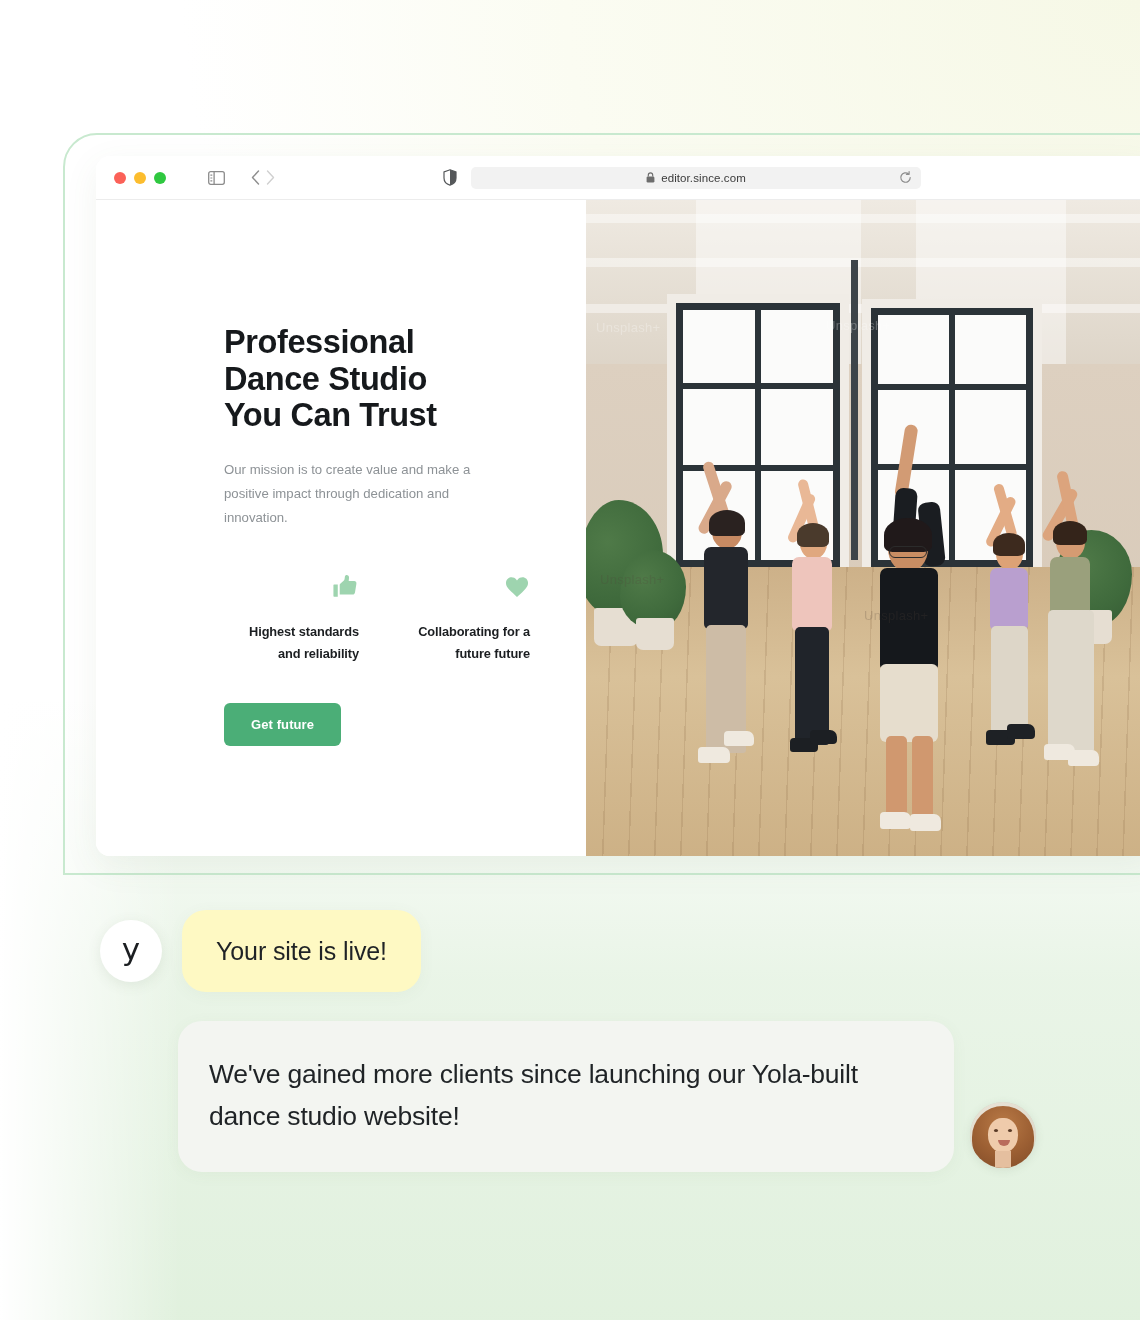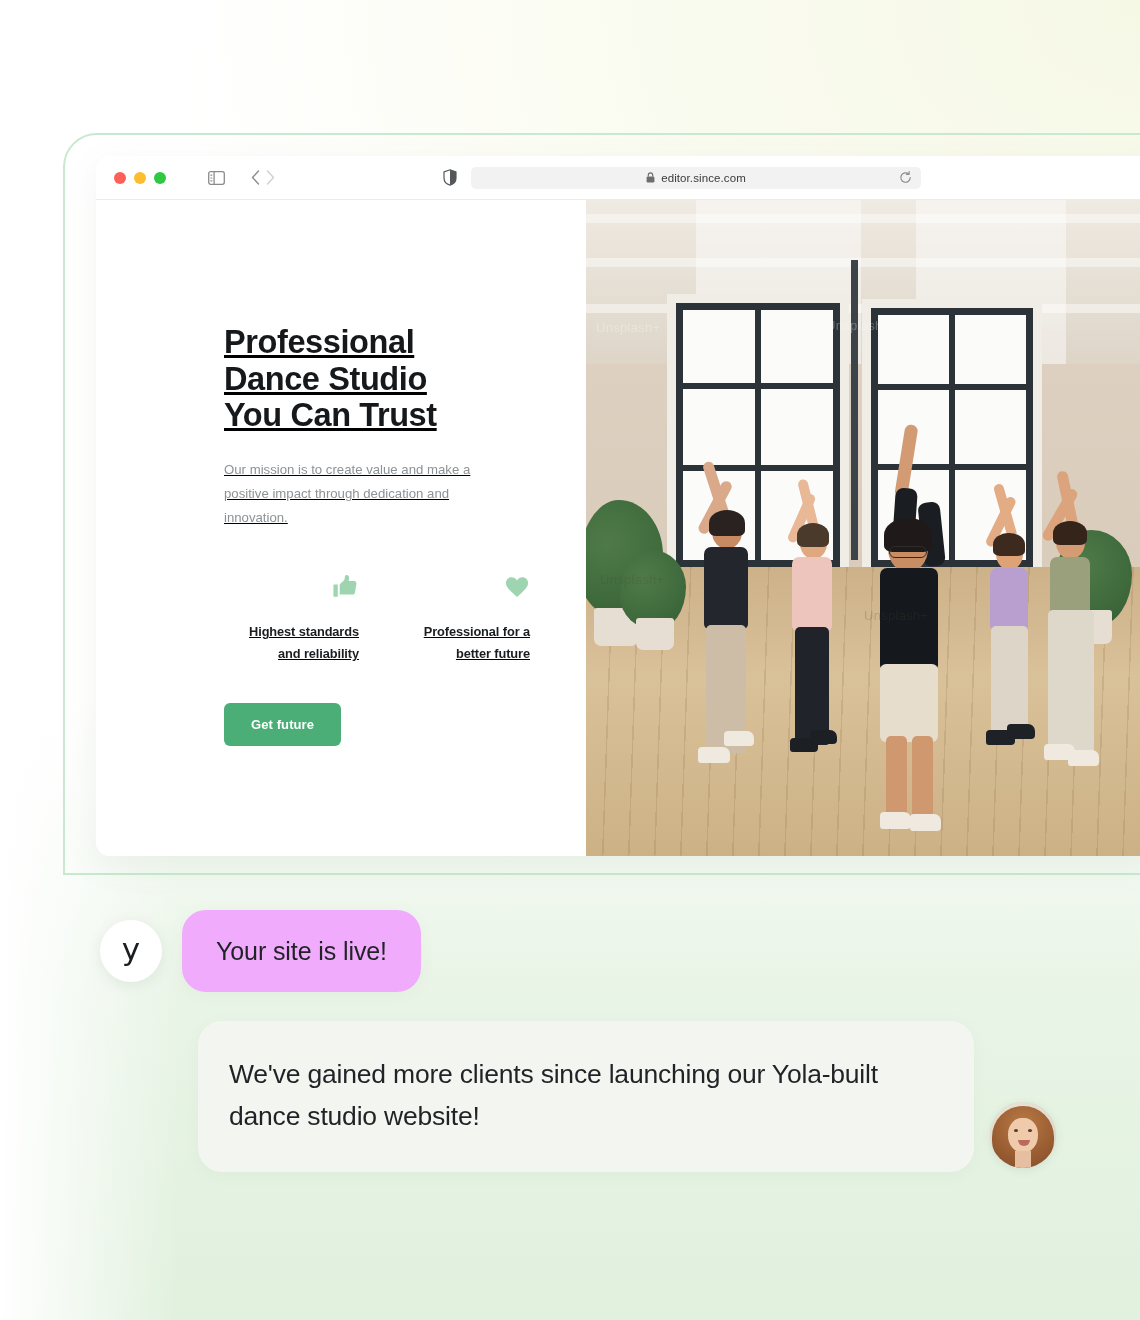--- a/index.html
+++ b/index.html
@@ -122,21 +122,20 @@
     display: flex;
     height: 656px;
     background: #ffffff;
   }
   .hero-left {
     width: 490px;
     flex: 0 0 490px;
     padding: 124px 16px 0 128px;
     box-sizing: border-box;
     background: #fff;
-    text-decoration: underline;
   }
   .hero-title {
     font-size: 32.5px;
     line-height: 1.13;
     font-weight: 700;
     color: #16191c;
     letter-spacing: -0.4px;
     margin: 0 0 24px 0;
     max-width: 300px;
   }
@@ -279,35 +278,35 @@
   }
   .yola-mark {
     font-size: 31px;
     line-height: 1;
     color: #1b1e21;
     font-family: "DejaVu Sans", sans-serif;
     font-weight: 400;
     margin-top: -4px;
   }
   .bubble {
-    background: #f0abfc;
+    background: #fef9c3;
     border-radius: 24px;
     box-shadow: 0 3px 16px rgba(90,110,80,0.05);
   }
   .bubble-1 {
     margin-left: 20px;
     padding: 26px 34px;
     font-size: 25px;
     color: #1f2326;
     line-height: 1.2;
     letter-spacing: -0.1px;
   }
   .chat-row-2 {
     position: absolute;
-    left: 198px;
+    left: 178px;
     top: 121px;
     display: flex;
     align-items: flex-end;
   }
   .bubble-2 {
     width: 776px;
     box-sizing: border-box;
     padding: 33px 31px 34px 31px;
     font-size: 26.5px;
     line-height: 1.58;
@@ -436,21 +435,21 @@
             </svg>
           </span>
           <div class="feature-label">Highest standards and reliability</div>
         </div>
         <div class="feature">
           <span class="feature-icon">
             <svg width="26" height="26" viewBox="0 0 24 24" fill="#9ed4af">
               <path d="M12 21.2l-1.5-1.4C5.1 14.9 1.8 11.9 1.8 8.2 1.8 5.2 4.1 3 7 3c1.7 0 3.3.8 4.3 2.1l.7.9.7-.9C13.7 3.8 15.3 3 17 3c2.9 0 5.2 2.2 5.2 5.2 0 3.7-3.3 6.7-8.7 11.6L12 21.2z"></path>
             </svg>
           </span>
-          <div class="feature-label">Professional for a better future</div>
+          <div class="feature-label">Collaborating for a future future</div>
         </div>
       </div>
 
       <button class="cta">Get future</button>
     </div>
 
     <div class="hero-photo">
       <div class="ph-ceiling"></div>
       <div class="ph-beam" style="left:0; right:0; top:14px;"></div>
       <div class="ph-beam" style="left:0; right:0; top:58px;"></div>

